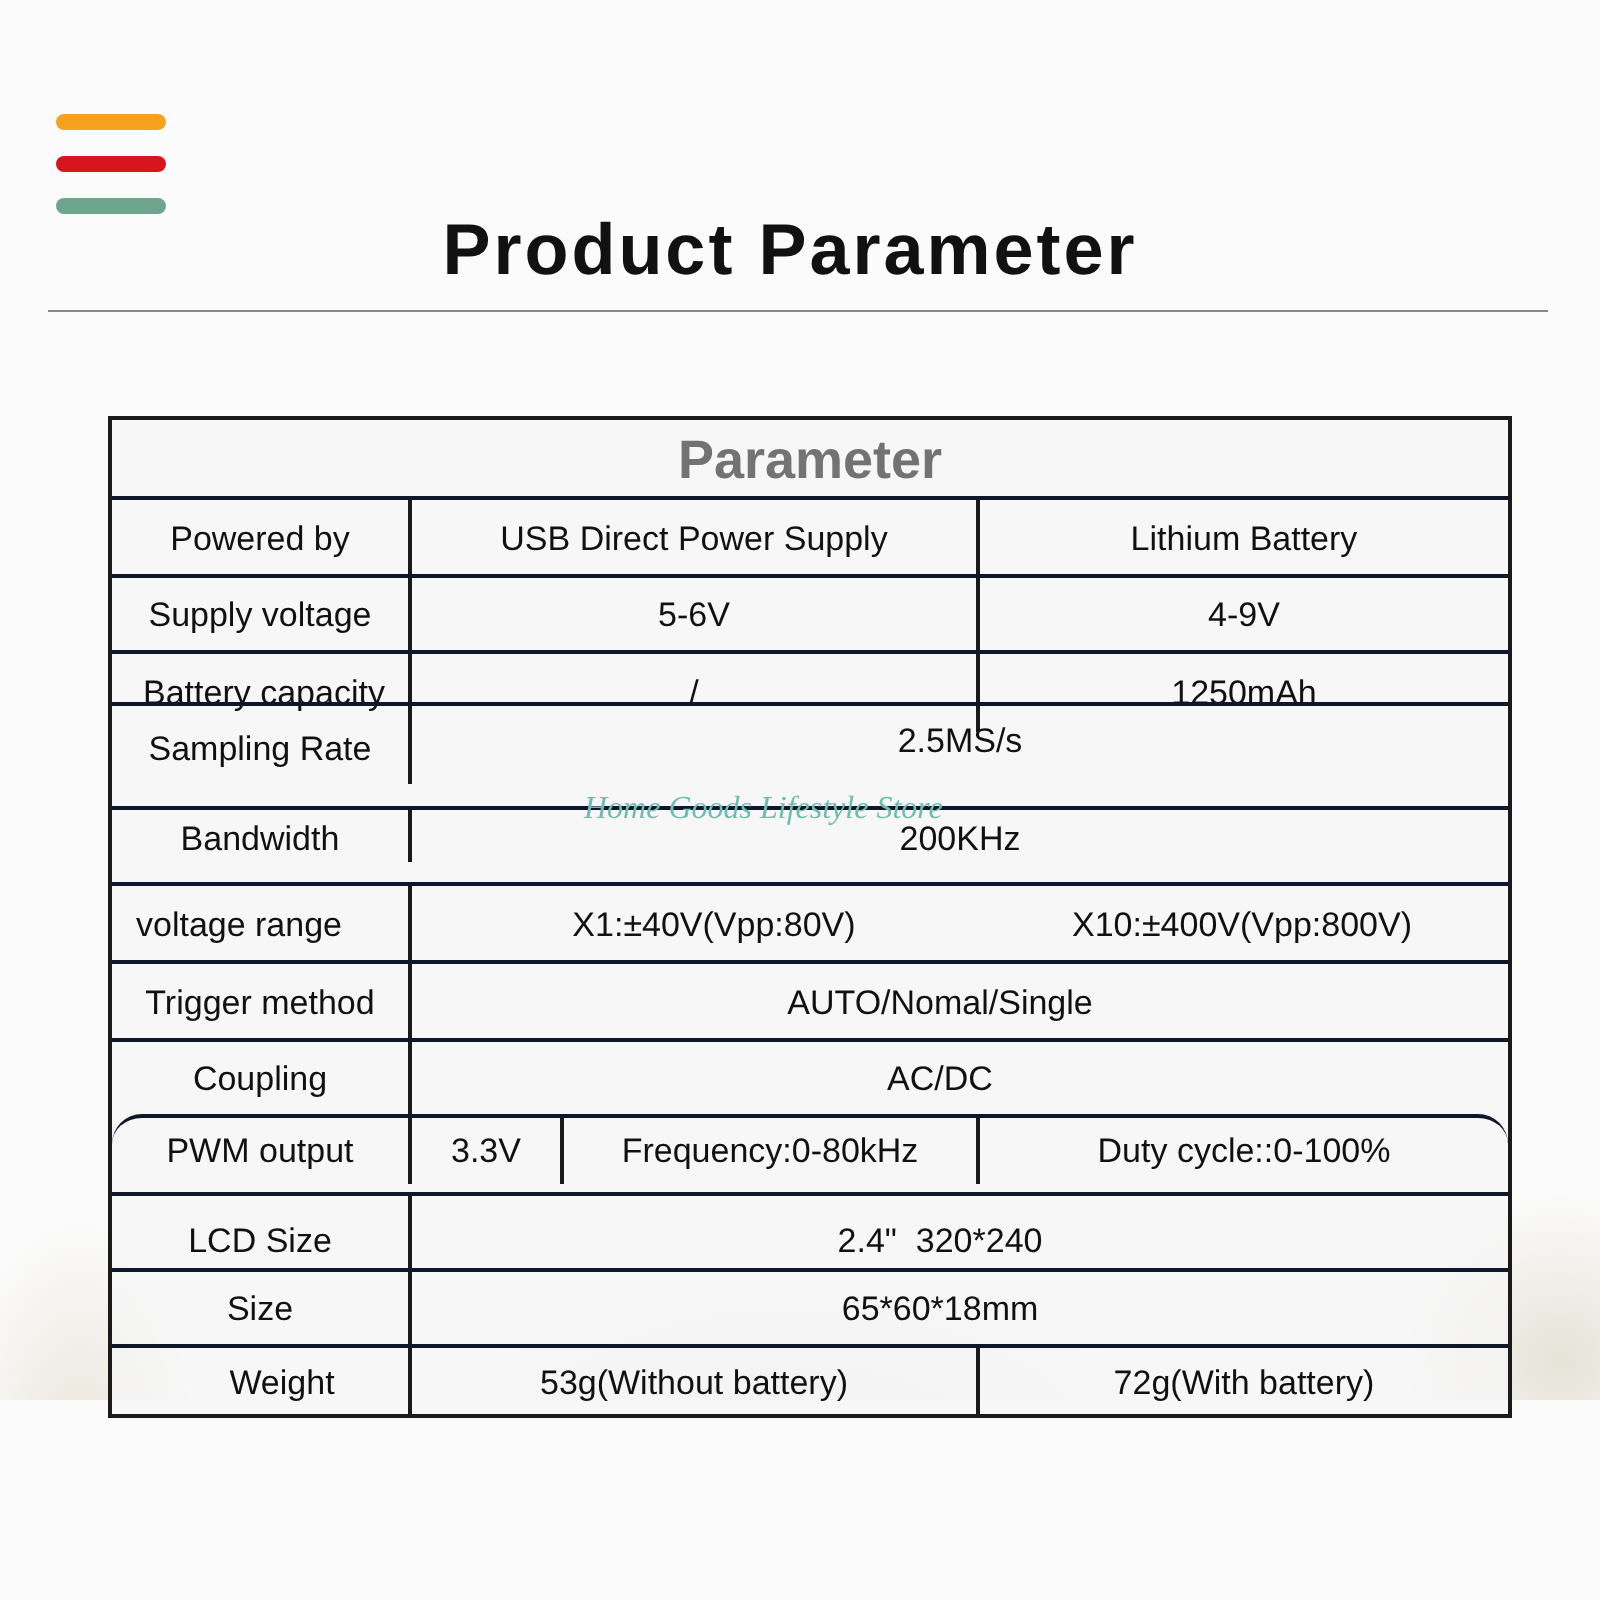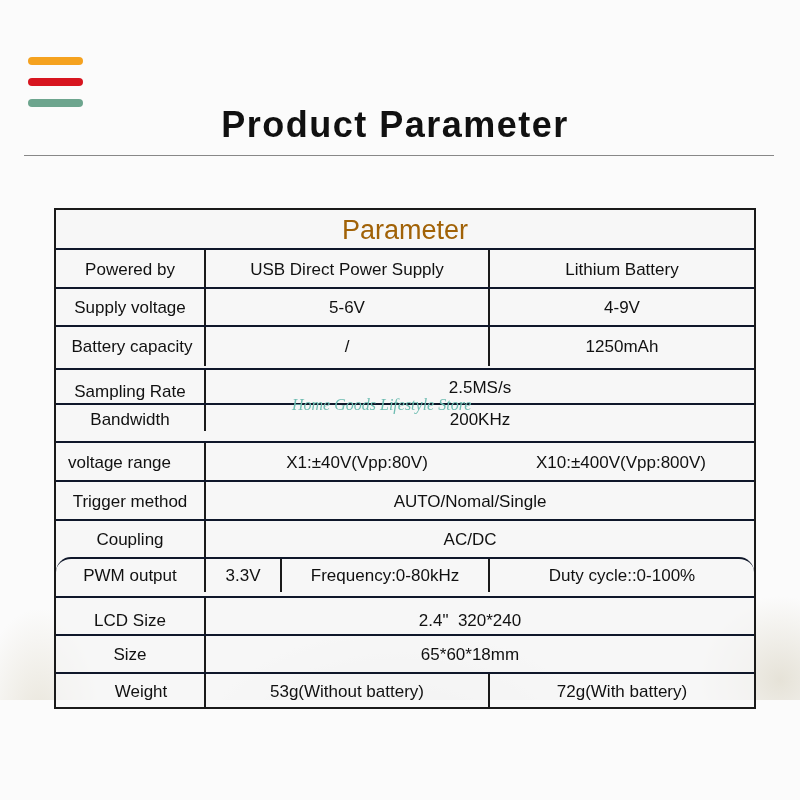--- a/index.html
+++ b/index.html
@@ -30,21 +30,21 @@
     border:2px solid #1a1a1a; box-sizing:border-box;
     background:rgba(245,245,245,0.72);
   }
   .row { position:absolute; left:0; right:0; border-top:2px solid #0f172a; box-sizing:border-box; }
   .row:first-child { border-top:none; }
   .cell {
     position:absolute; top:0; bottom:0; display:flex; align-items:center; justify-content:center;
     font-size:17px; color:#111; box-sizing:border-box; white-space:nowrap;
   }
   .vline { border-left:2px solid #1a1a1a; }
-  .header-cell { font-size:27px; color:#a16207; }
+  .header-cell { font-size:27px; color:#737373;font-weight:bold; }
   .watermark {
     position:absolute; left:292px; top:396px; font-family:"Liberation Serif", serif;
     font-style:italic; font-size:16px; color:#6fbdb2; white-space:nowrap;
   }
 </style>
 </head>
 <body>
 
 <div class="bg-blur"></div>
 
@@ -74,21 +74,21 @@
     <div class="cell vline" style="left:148px;width:284px;">5-6V</div>
     <div class="cell vline" style="left:432px;right:0;">4-9V</div>
   </div>
 
   <div class="row" style="top:115px;height:41px;">
     <div class="cell" style="left:0;width:152px;">Battery capacity</div>
     <div class="cell vline" style="left:148px;width:284px;">/</div>
     <div class="cell vline" style="left:432px;right:0;">1250mAh</div>
   </div>
 
-  <div class="row" style="top:158px;height:41px;text-align:right;">
+  <div class="row" style="top:141px;height:41px;text-align:right;">
     <div class="cell" style="left:0;width:148px;padding-top:4px;">Sampling Rate</div>
     <div class="cell vline" style="left:148px;right:0;padding-bottom:4px;">2.5MS/s</div>
   </div>
 
   <div class="row" style="top:193px;height:28px;">
     <div class="cell" style="left:0;width:148px;padding-top:4px;">Bandwidth</div>
     <div class="cell vline" style="left:148px;right:0;padding-top:4px;">200KHz</div>
   </div>
 
   <div class="row" style="top:231px;height:41px;">

